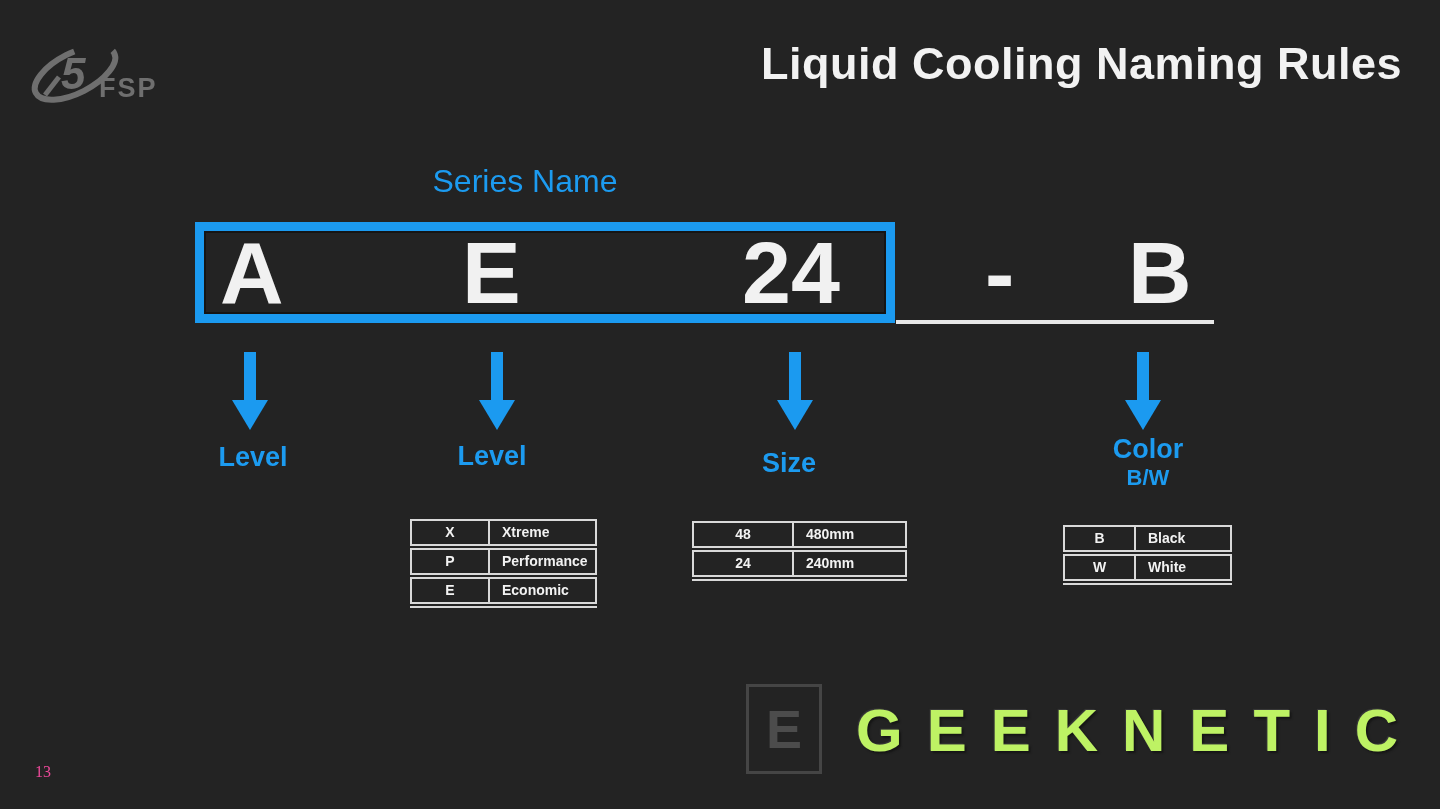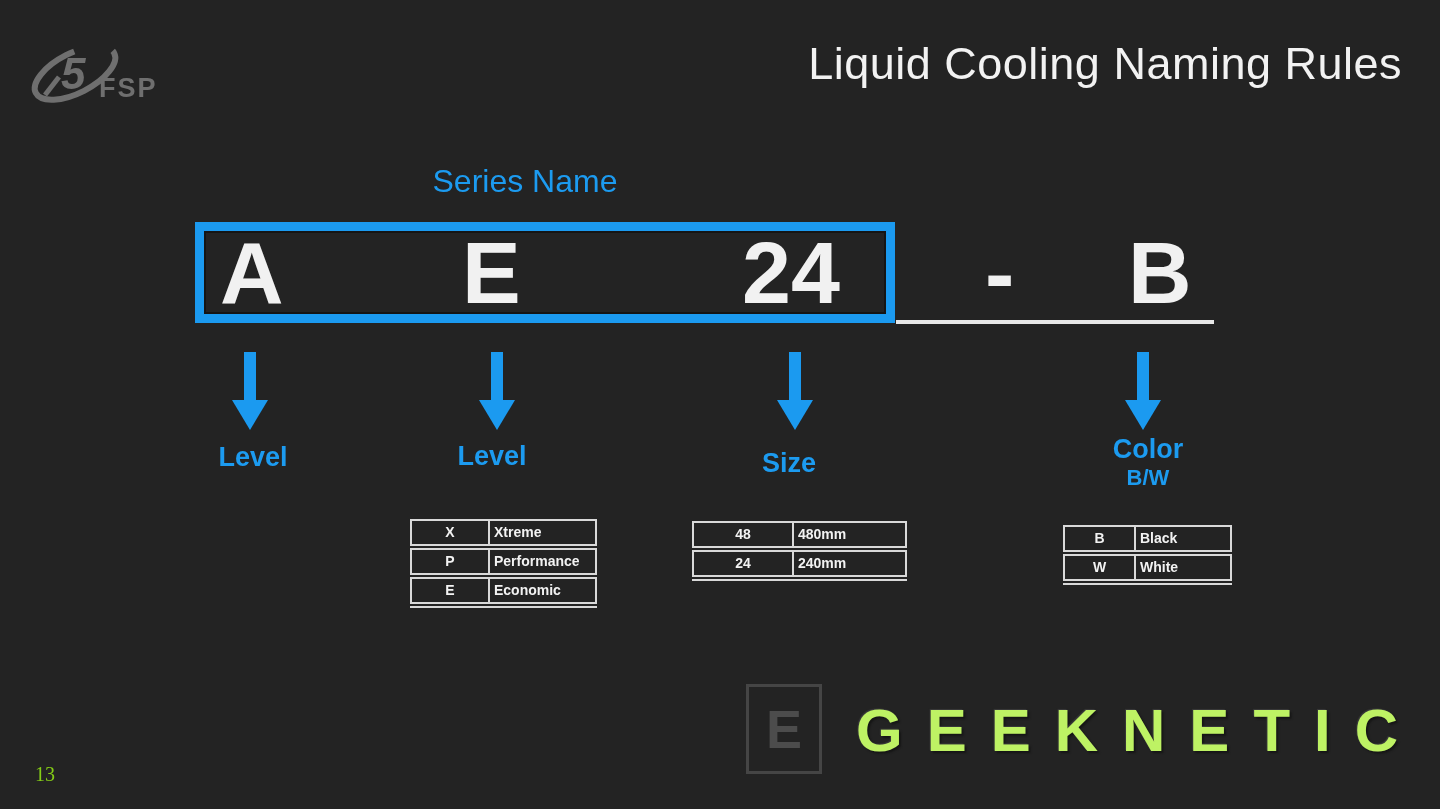--- a/index.html
+++ b/index.html
@@ -7,21 +7,21 @@
     position:relative;
     width:1440px;height:809px;
     background:#232323;
     overflow:hidden;
     font-family:"Liberation Sans",sans-serif;
   }
   
   .fsp-logo{position:absolute;left:25px;top:33px;width:160px;height:80px;}
   .slide-title{
     position:absolute;top:38px;right:38px;
-    font-size:45px;font-weight:400;color:#f2f2f2;letter-spacing:.5px;
+    font-size:45px;font-weight:700;color:#f2f2f2;letter-spacing:.5px;
     white-space:nowrap;
   }
   
   .series-label{
     position:absolute;left:525px;top:163px;transform:translateX(-50%);
     font-size:32px;font-weight:400;color:#1c9bf0;white-space:nowrap;
   }
   .series-box{
     position:absolute;left:195px;top:222px;width:700px;height:101px;
     box-sizing:border-box;border:9px solid #1b9af0;
@@ -56,39 +56,39 @@
   .trow{
     display:flex;height:27px;box-sizing:border-box;
     border:2px solid #d9d9d9;margin-bottom:2px;
   }
   .tc{
     font-size:14px;font-weight:700;color:#f2f2f2;line-height:23px;
     box-sizing:border-box;overflow:hidden;white-space:nowrap;
   }
   .tc-key{text-align:center;border-right:2px solid #d9d9d9;}
   .tbl-level .tc-key{width:78px;} .tbl-size .tc-key{width:100px;} .tbl-color .tc-key{width:71px;}
-  .tc-val{flex:1;padding-left:4px;}
+  .tc-val{flex:1;padding-left:12px;}
   .table-underline{height:2px;background:#d9d9d9;margin-top:2px;}
   
   .wm-ebox{
     position:absolute;left:746px;top:684px;width:76px;height:90px;
     box-sizing:border-box;border:3px solid #454545;
     display:flex;align-items:center;justify-content:center;
   }
   .wm-eletter{font-size:54px;font-weight:700;color:#4c4c4c;line-height:1;}
   .wm-text{
     position:absolute;left:856px;top:696px;
     font-size:60px;font-weight:700;letter-spacing:24px;
     color:#bef264;white-space:nowrap;
     text-shadow:-1px -1px 1px #3a3a3a,2px 2px 2px #161616;
   }
   
   .page-number{
     position:absolute;left:35px;top:763px;
-    font-size:20px;color:#84cc16;font-family:"Liberation Serif",serif;
+    font-size:16px;color:#ec4899;font-family:"Liberation Serif",serif;
   }
 </style>
 </head>
 <body>
 
 <div class="slide">
 
   <svg class="fsp-logo" viewBox="0 0 160 80">
     <g fill="none" stroke="#6f6f6f">
       <ellipse cx="50" cy="40" rx="44" ry="20" stroke-width="6" transform="rotate(-27 50 40)" stroke-dasharray="165 40"></ellipse>

